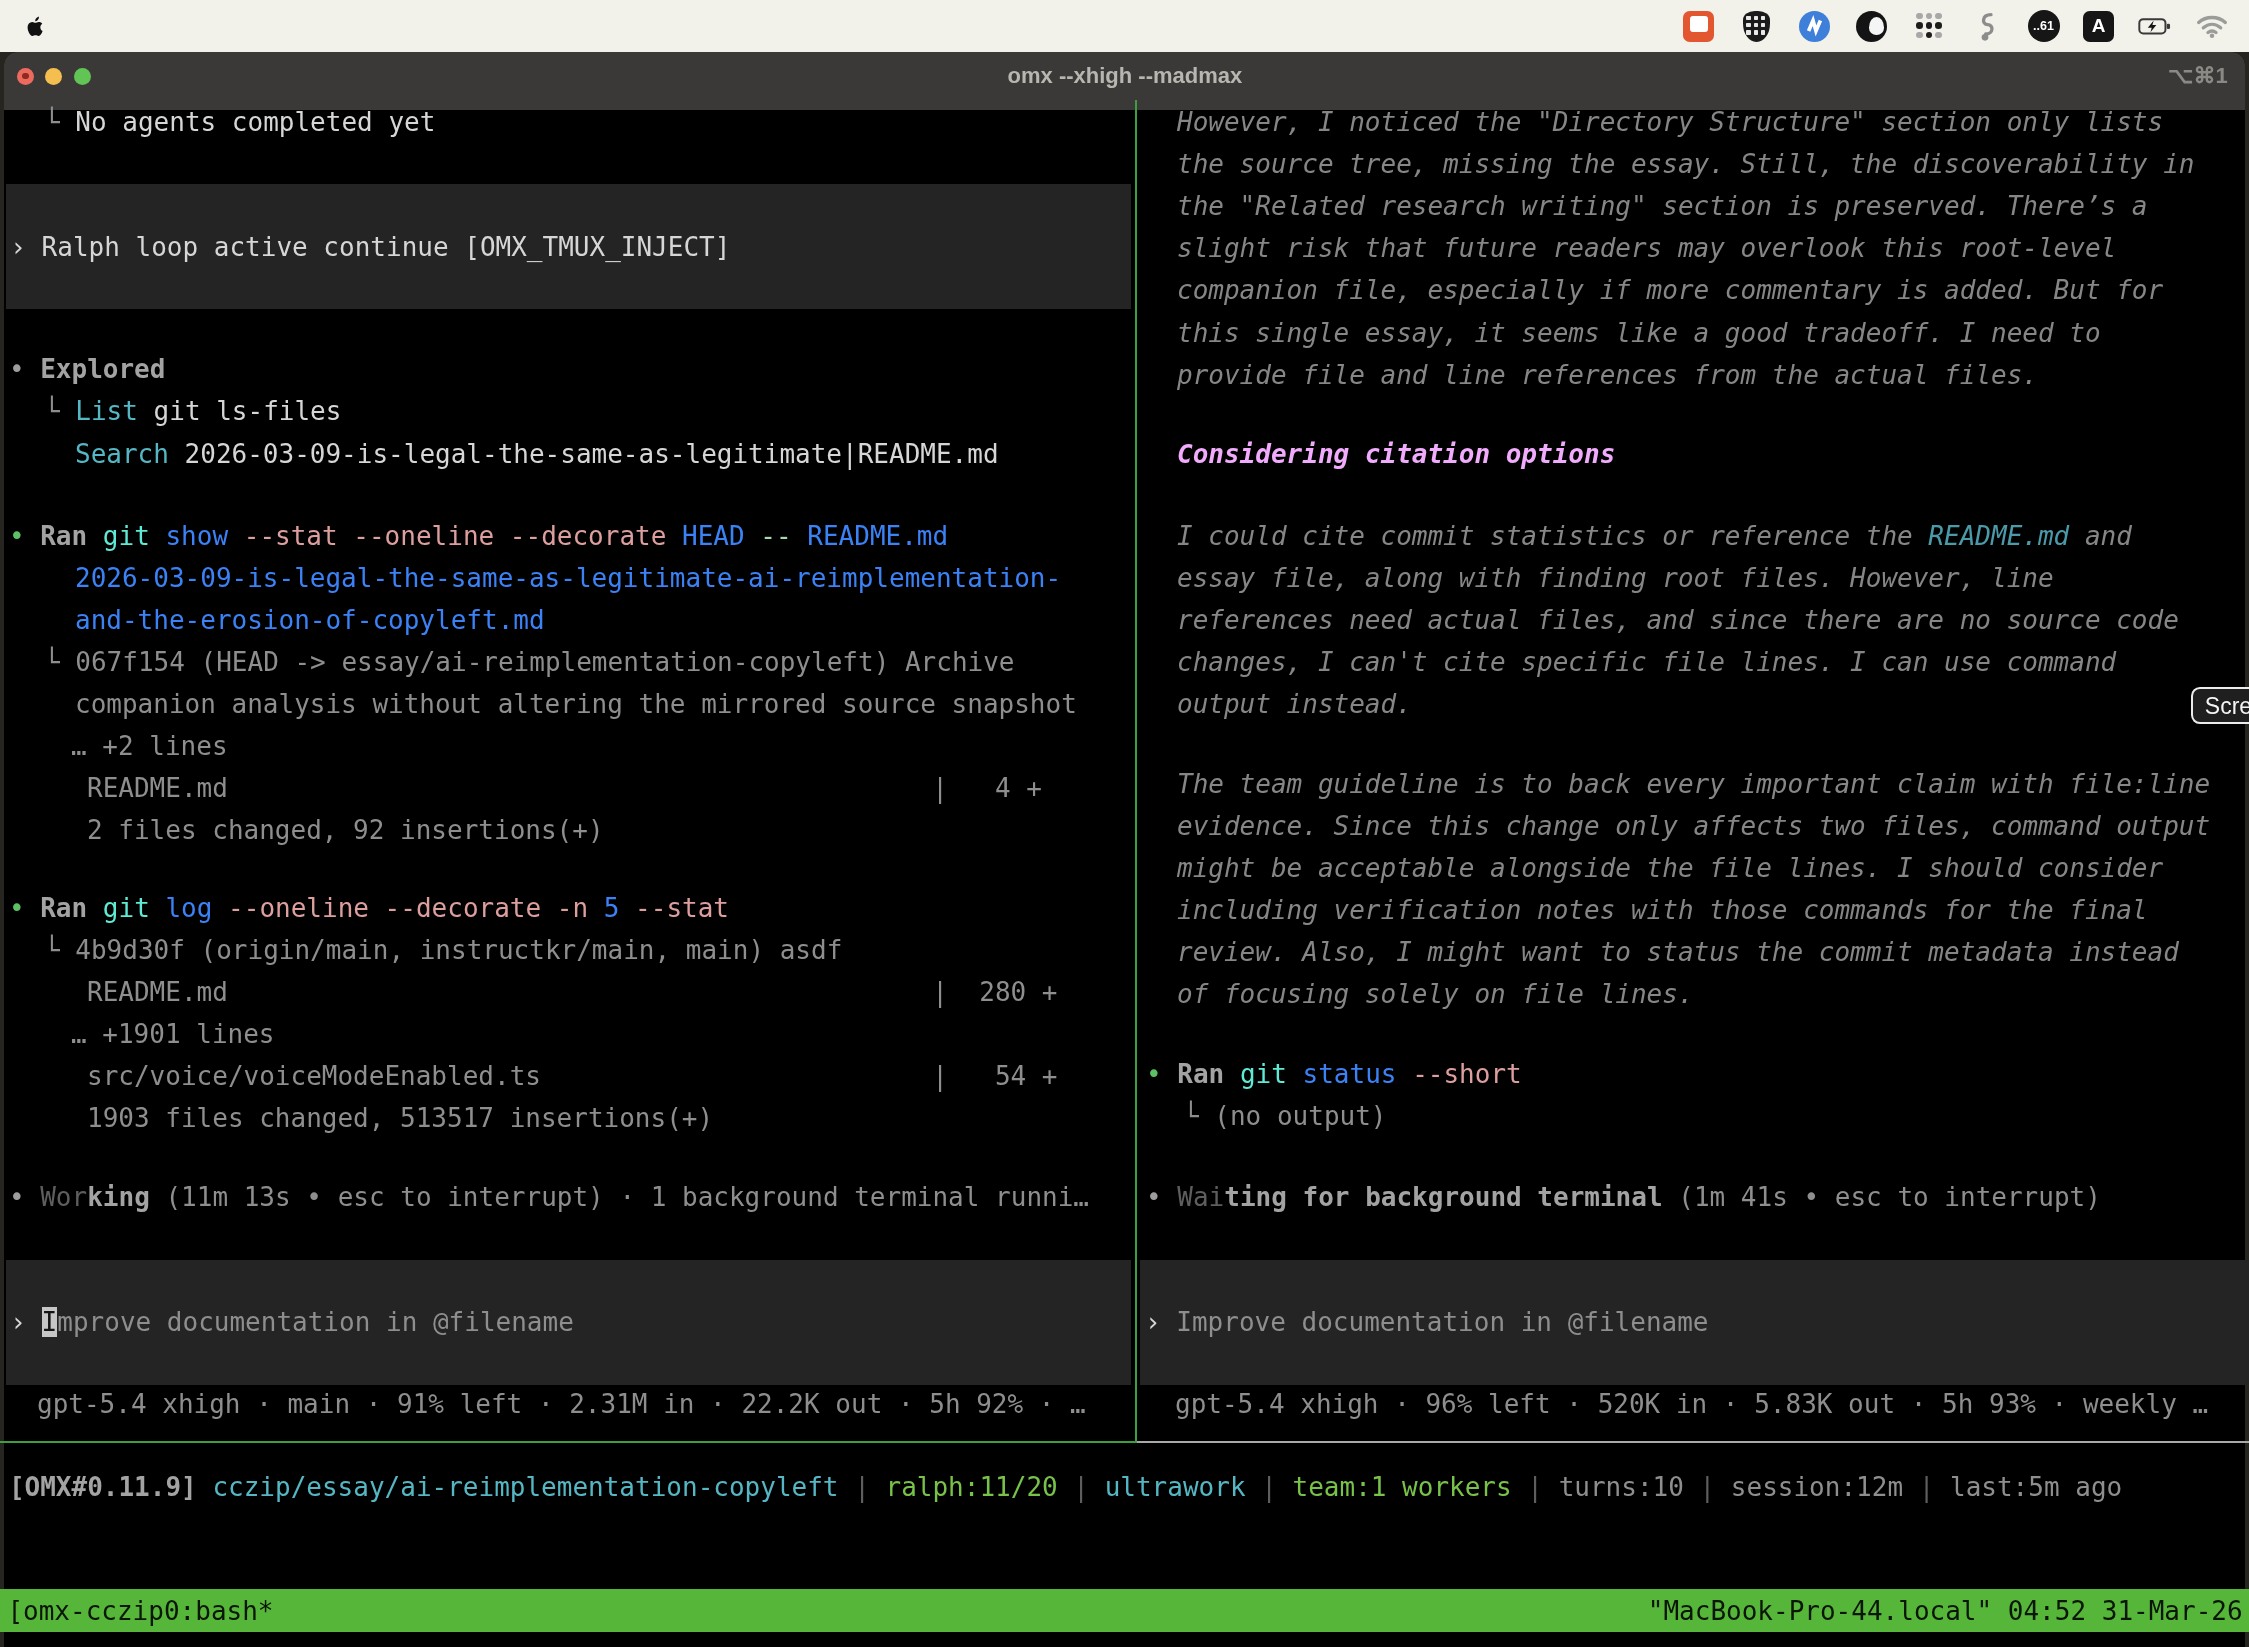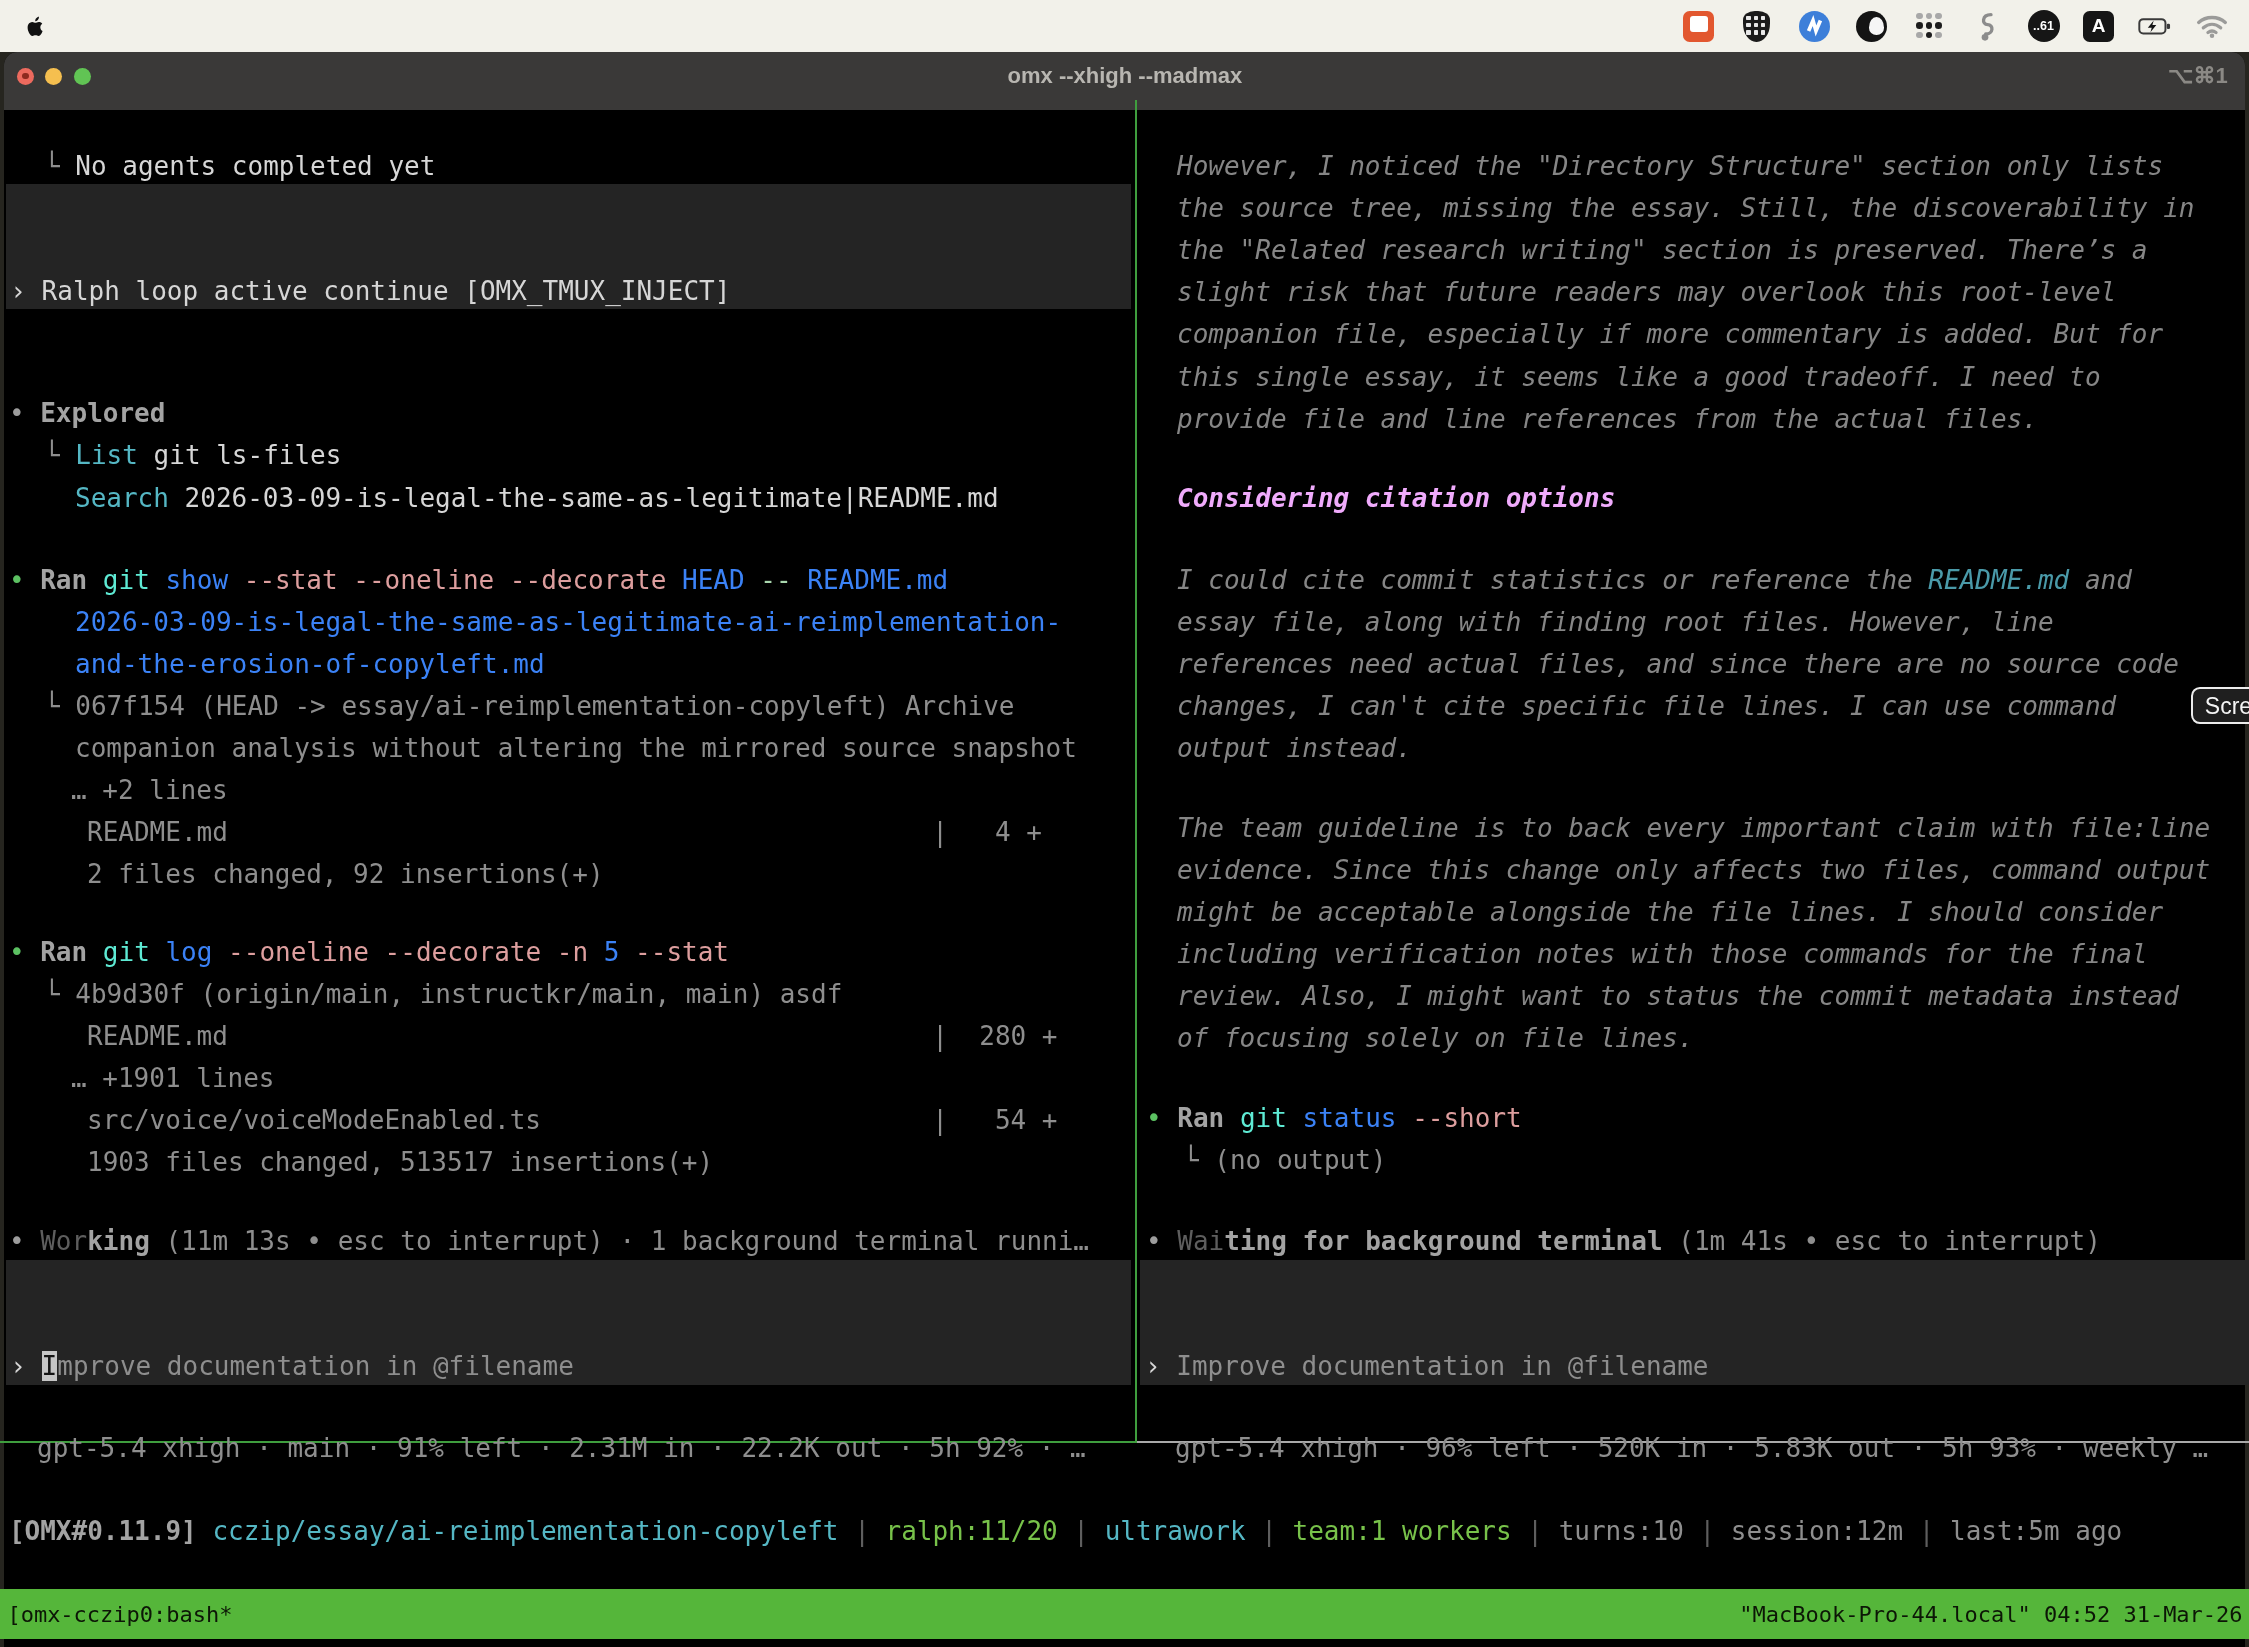--- a/index.html
+++ b/index.html
@@ -46,35 +46,35 @@
   .wshort{position:absolute;right:17.7px;top:0;height:48px;line-height:48px;color:#8b8985;font-size:22px;font-weight:bold;}
 
   
   .stage{position:absolute;left:0;top:0;width:2250px;height:1648px;}
   .pbox{position:absolute;background:#242424;}
   .vline{position:absolute;background:#3f9e3e;}
   .hline-g{position:absolute;background:#3f9e3e;}
   .hline-w{position:absolute;background:#a9a9a9;}
 
   .tline{position:absolute;height:42px;line-height:42px;white-space:pre;
-         font-family:"DejaVu Sans Mono",monospace;font-size:26px;margin-top:44px;}
+         font-family:"DejaVu Sans Mono",monospace;font-size:26px;}
   .tline.it span{font-style:italic;}
   .c-lt{color:#d6d6d6;} .c-wb{color:#a3a3a3;font-weight:bold;}
   .c-gy{color:#8e8e8e;} .c-dm{color:#5e5e5e;}
   .c-cy{color:#55b7c4;} .c-cyd{color:#4a9aa9;}
   .c-bl{color:#5eead4;} .c-pk{color:#dd9e9e;}
   .c-lv{color:#3b82f6;} .c-mi{color:#a9d7ae;}
   .c-gn{color:#5cc162;} .c-gb{color:#9d9d9d;}
   .c-li{color:#78c24a;}
   .c-it{color:#868686;} .c-ib{color:#f0abfc;font-weight:bold;}
   .c-cur{background:#c6c6c6;color:#141414;}
 
   
-  .tmuxbar{position:absolute;left:0;top:1589px;width:2250px;height:50px;background:#55b63a;
-           font-family:"DejaVu Sans Mono",monospace;font-size:22px;color:#0c1606;
+  .tmuxbar{position:absolute;left:0;top:1589px;width:2250px;height:43px;background:#55b63a;
+           font-family:"DejaVu Sans Mono",monospace;font-size:26px;color:#0c1606;
            display:flex;justify-content:space-between;align-items:center;box-sizing:border-box;padding:0 7.4px;}
 
   
   .scre{position:absolute;left:2191px;top:687px;width:89px;height:37px;background:#1f1f1f;
         border:2.2px solid #ececec;border-radius:8.9px;color:#f5f5f5;font-size:23px;line-height:35px;
         padding-left:11.8px;box-sizing:border-box;}
 </style>
 </head>
 <body>
 

